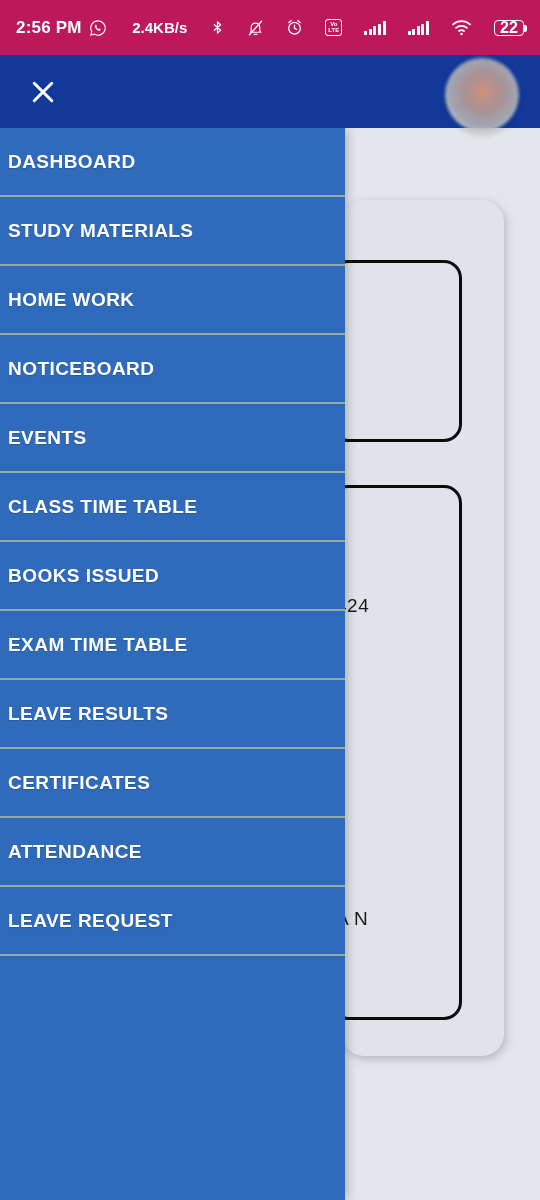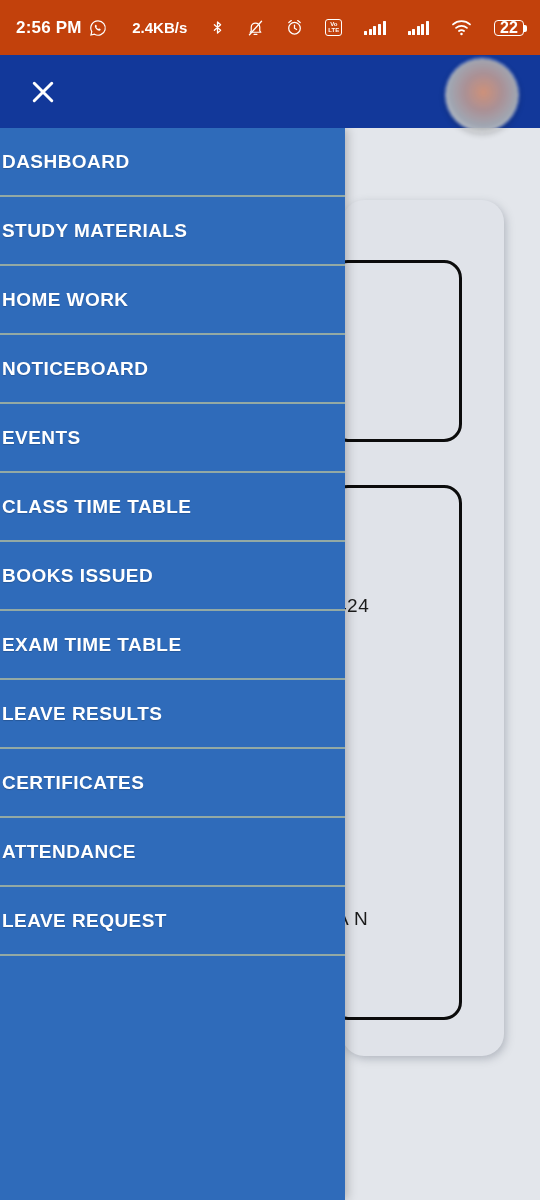--- a/index.html
+++ b/index.html
@@ -53,21 +53,21 @@
     font-size:19px;
     letter-spacing:.5px;
     white-space:nowrap;
   }
   .bg-text-1 { top:595px; }
   .bg-text-2 { top:908px; }
 
   
   .statusbar {
     position:absolute; left:0; top:0; width:540px; height:55px;
-    background:#c2410c;
+    background:#be185d;
     display:flex; align-items:center;
     padding:0 16px;
     color:#ffffff;
     z-index:30;
   }
   .sb-time {
     font-size:17px; font-weight:700; letter-spacing:.2px;
     white-space:nowrap;
   }
   .sb-wa { margin-left:7px; display:flex; align-items:center; }
@@ -131,21 +131,21 @@
     position:absolute; left:0; top:128px;
     width:345px; height:1072px;
     background:#2f6bba;
     z-index:20;
     box-shadow:2px 0 10px rgba(0,0,0,.25);
   }
   .menu-item {
     position:relative;
     height:69px;
     display:flex; align-items:center;
-    padding-left:2px;
+    padding-left:8px;
     border-bottom:2px solid #93a9a4;
     cursor:pointer;
   }
   .menu-item span {
     color:#ffffff;
     font-size:19px;
     font-weight:700;
     letter-spacing:.45px;
     text-shadow:0 1px 1px rgba(0,0,0,.18);
   }

